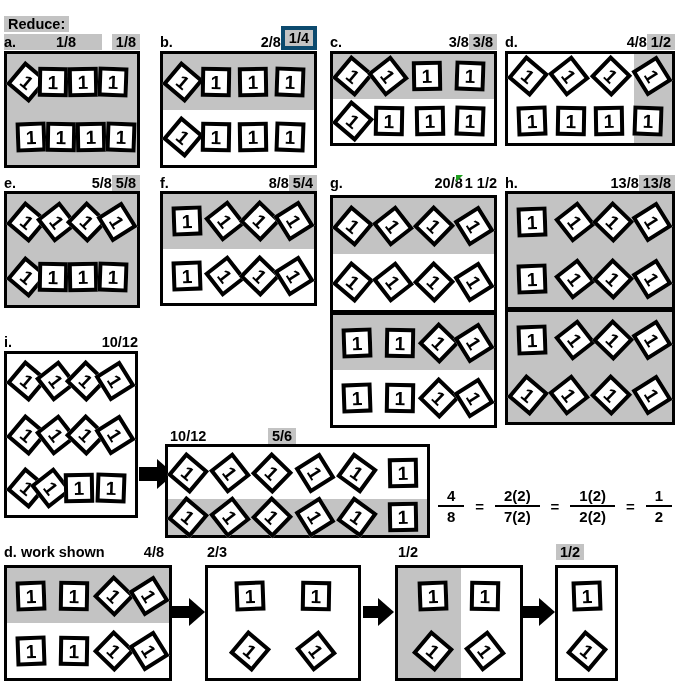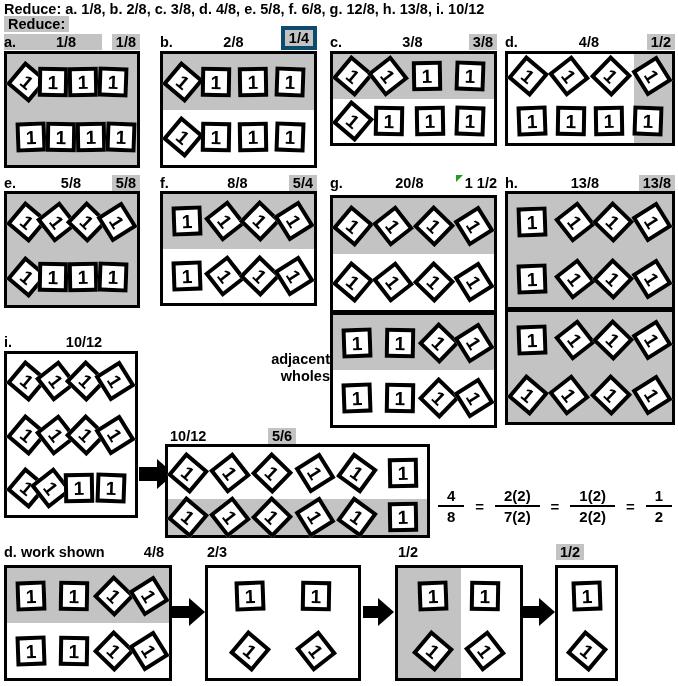--- a/index.html
+++ b/index.html
@@ -4,21 +4,21 @@
 <style>
   html,body{margin:0;padding:0;background:#fff;}
   .sheet{position:relative;width:678px;height:686px;background:#fff;overflow:hidden;
          font-family:"Liberation Sans",sans-serif;font-weight:bold;color:#000;}
   .abs{position:absolute;}
   .topline{left:4px;top:1px;font-size:14.5px;white-space:nowrap;}
   .chip{background:#c3c3c3;padding:0 4px;}
   .chip-bordered{border:4px solid #0c4a6e;}
   .bh{position:absolute;height:17px;display:flex;align-items:flex-end;font-size:14.5px;line-height:16px;}
   .bh .letter{width:26px;text-align:left;flex:none;}
-  .bh .value{flex:1;text-align:center;}
+  .bh .value{flex:1;text-align:right;}
   .lv-gray{background:#c3c3c3;width:98px;display:flex;}
   .lv-gray .value{flex:1;text-align:center;}
   .bx{position:absolute;border:3px solid #000;box-sizing:border-box;background:#fff;
       display:flex;flex-direction:column;}
   .bx.graybox{background:#c3c3c3;}
   .trow{flex:1;display:flex;align-items:center;justify-content:space-between;
         padding:0 9px;position:relative;z-index:1;min-height:0;}
   .trow.gray{background:#c3c3c3;}
   .trow.spread{justify-content:space-around;}
   .trow.center{justify-content:center;}
@@ -45,21 +45,20 @@
   .frac{display:flex;flex-direction:column;align-items:center;line-height:17px;}
   .frac .num{border-bottom:2px solid #000;padding:0 9px 1px;}
   .frac .den{padding-top:1px;}
   .eqsign{padding:0 1px;}
 </style>
 </head>
 <body>
 
 <div class="sheet">
 
-  <div class="abs topline">Reduce:  a. 1/8,  b.  2/8,  c.  3/8, d.  4/8, e.  5/8, f.  6/8, g.  12/8, h.  13/8, i.  10/12</div>
   <div class="abs chip" style="left:4px;top:16px;font-size:14.5px;">Reduce:</div>
 
   <div class="bh" style="left:4px;top:33px;width:136px;">
     <div class="lv-gray">
       <span class="letter">a.</span>
       <span class="value">1/8</span>
     </div>
     <span class="chip" style="margin-left:auto;">1/8</span>
   </div>
   <div class="bh" style="left:160px;top:33px;width:157px;">
@@ -235,24 +234,20 @@
         <div class="tile diamond" style="transform: rotate(58deg);">1</div>
       </div>
     <div class="trow">
         <div class="tile diamond" style="transform: rotate(40deg);">1</div>
         <div class="tile diamond" style="transform: rotate(52deg);">1</div>
         <div class="tile diamond" style="transform: rotate(44deg);">1</div>
         <div class="tile diamond" style="transform: rotate(58deg);">1</div>
       </div>
   </div>
 
-  <div class="abs annot" style="left:235px;top:351px;width:95px;text-align:right;">
-    <div>adjacent</div>
-    <div>wholes</div>
-  </div>
 
   <div class="bh" style="left:4px;top:333px;width:134px;">
     <span class="letter">i.</span>
     <span class="value">10/12</span>
   </div>
   <div class="bx" style="left:4px;top:351px;width:134px;height:167px;">
     <div class="trow">
         <div class="tile diamond" style="transform: rotate(40deg);">1</div>
         <div class="tile diamond" style="transform: rotate(52deg);">1</div>
         <div class="tile diamond" style="transform: rotate(44deg);">1</div>

